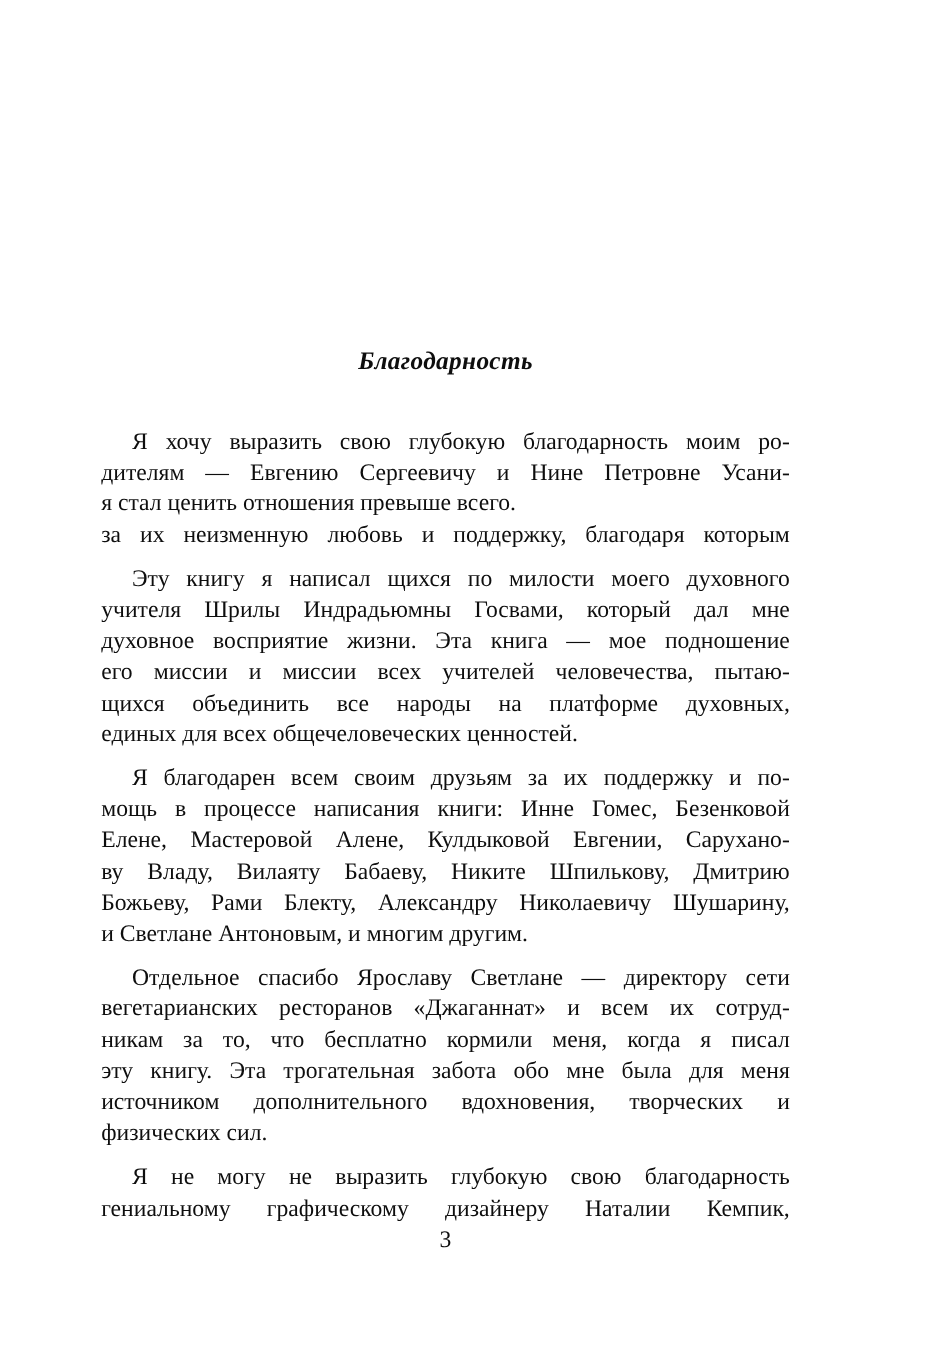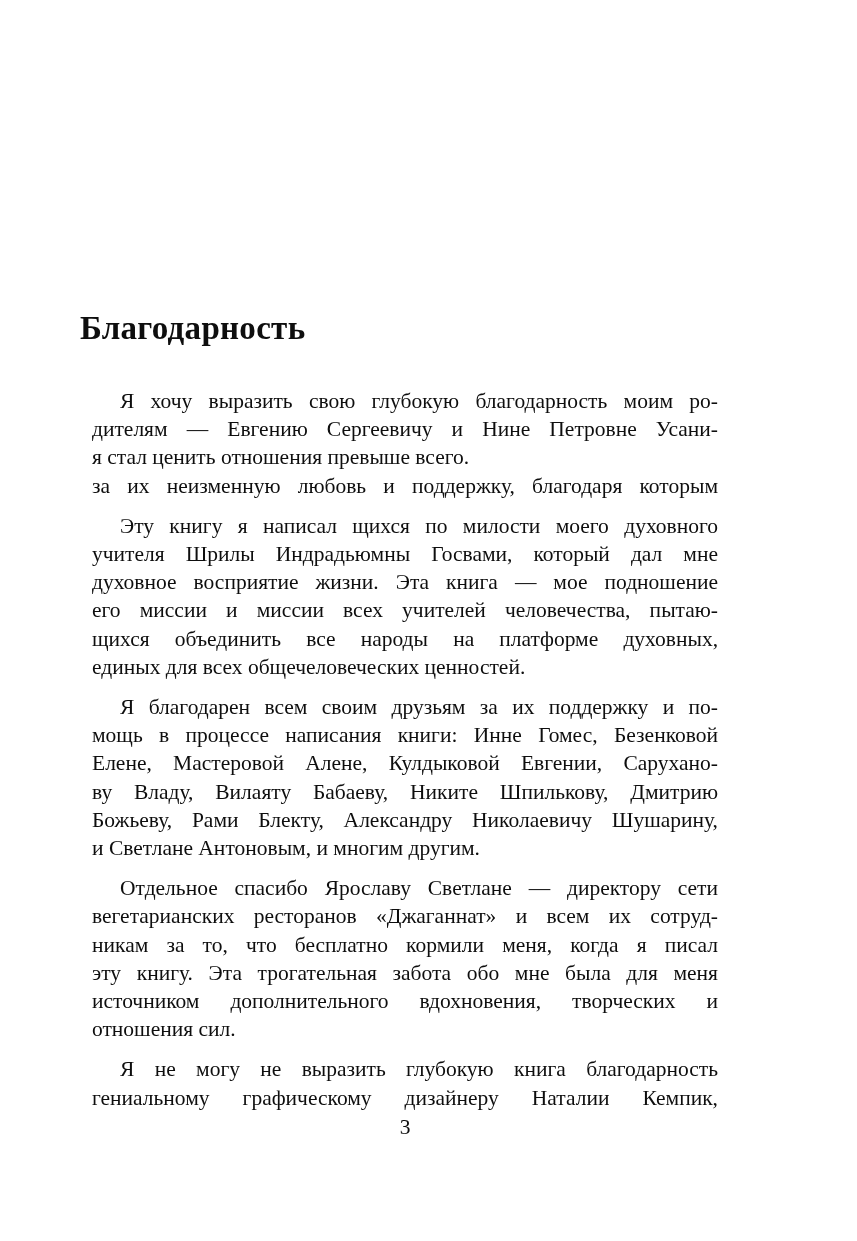--- a/index.html
+++ b/index.html
@@ -15,25 +15,26 @@
     color: #0e0e0e;
     font-family: "Liberation Serif", "DejaVu Serif", serif;
     overflow: hidden;
   }
   .title {
     position: absolute;
     top: 311px;
     left: 80px;
     width: 650px;
     margin: 0;
-    text-align: left;
-    font-size: 33px;
+    text-align: center;
+    font-size: 23px;
     font-weight: 700;
     line-height: 34px;
     letter-spacing: 0.3px;
+    font-style: italic;
   }
   .text-block {
     position: absolute;
     top: 375px;
     left: 80px;
     width: 650px;
     font-size: 21.5px;
     line-height: 28.2px;
   }
   .paragraph {
@@ -86,21 +87,21 @@
         <div class="line">ву Владу, Вилаяту Бабаеву, Никите Шпилькову, Дмитрию</div>
         <div class="line">Божьеву, Рами Блекту, Александру Николаевичу Шушарину,</div>
         <div class="line last">и Светлане Антоновым, и многим другим.</div>
       </div>
       <div class="paragraph">
         <div class="line first">Отдельное спасибо Ярославу Светлане — директору сети</div>
         <div class="line">вегетарианских ресторанов «Джаганнат» и всем их сотруд-</div>
         <div class="line">никам за то, что бесплатно кормили меня, когда я писал</div>
         <div class="line">эту книгу. Эта трогательная забота обо мне была для меня</div>
         <div class="line">источником дополнительного вдохновения, творческих и</div>
-        <div class="line last">отношения сил.</div>
+        <div class="line last">физических сил.</div>
       </div>
       <div class="paragraph">
-        <div class="line first">Я не могу не выразить глубокую книга благодарность</div>
+        <div class="line first">Я не могу не выразить глубокую свою благодарность</div>
         <div class="line">гениальному графическому дизайнеру Наталии Кемпик,</div>
       </div>
     </div>
   <div class="pagenum">3</div>
 </div>
 
 </body></html>

